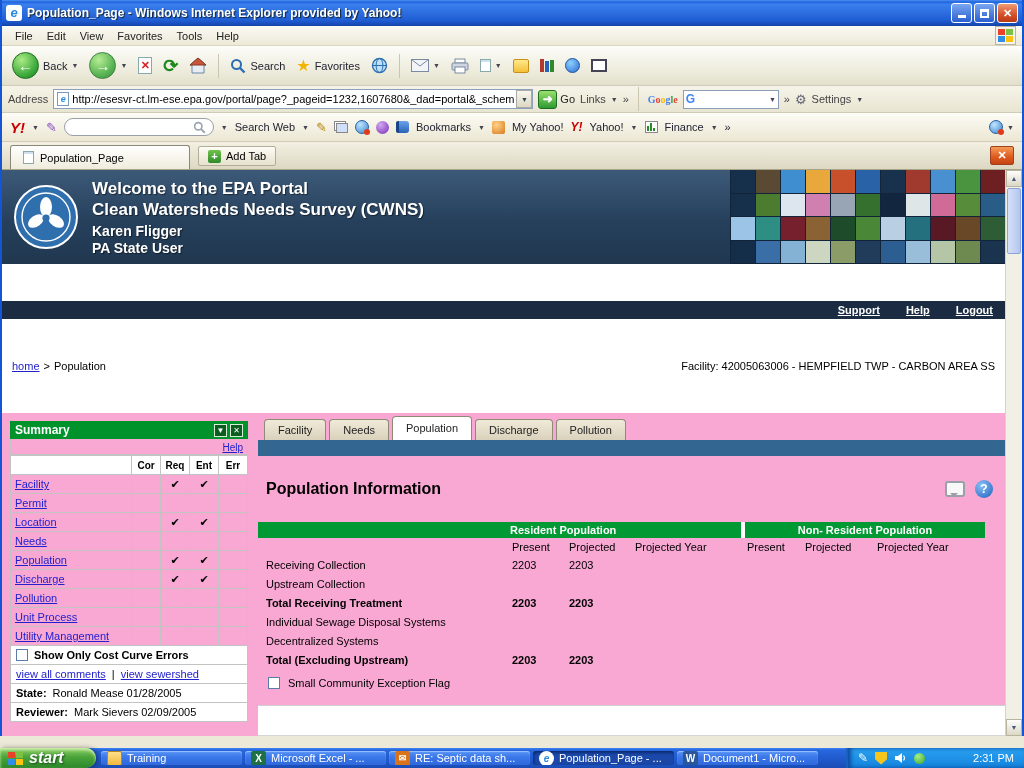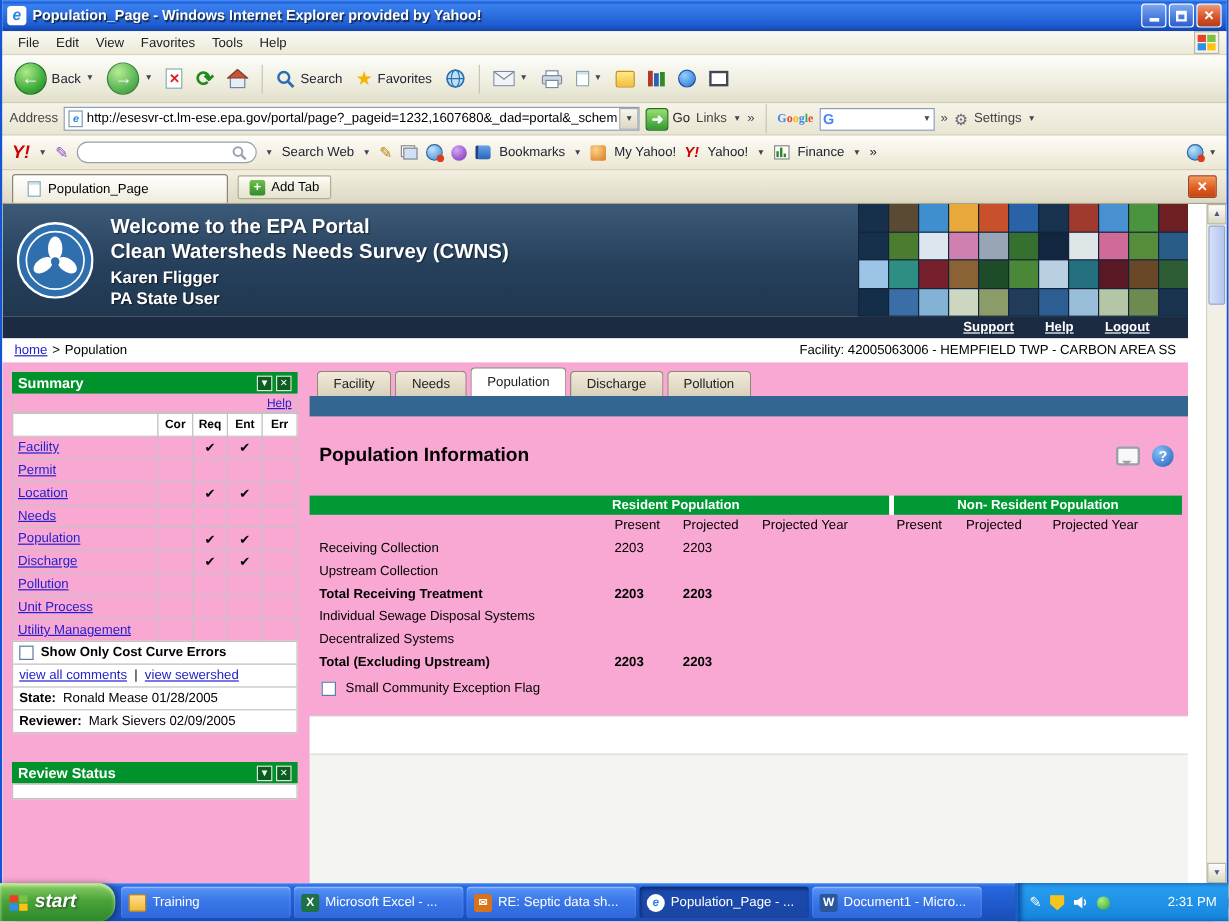--- a/index.html
+++ b/index.html
@@ -101,37 +101,37 @@
   .addtab { height:20px; margin-bottom:3px; display:flex; align-items:center; gap:5px; padding:0 9px; font-size:11px;
     border:1px solid #b2ad96; border-radius:2px; background:linear-gradient(#fdfcf6,#e6e2cd); }
   .plus-ico { width:13px; height:13px; background:linear-gradient(#6fc24a,#2f8a2c); border-radius:2px; color:#fff;
     font-size:11px; font-weight:bold; line-height:12px; text-align:center; }
   .tab-close { margin-left:auto; margin-bottom:4px; width:24px; height:19px; border:1px solid #a04020; border-radius:2px;
     background:linear-gradient(180deg,#f59a56,#dd5a1e 60%,#c44414); color:#fff; font-size:11px; font-weight:bold;
     display:flex; align-items:center; justify-content:center; }
 
   
   .viewport { flex:1; position:relative; background:#fff; overflow:hidden; display:flex; flex-direction:column; }
-  .vp-inner { margin-right:32px; display:flex; flex-direction:column; flex:1; min-height:0; }
+  .vp-inner { margin-right:17px; display:flex; flex-direction:column; flex:1; min-height:0;gap:37px; }
 
   
   .epa-header { height:94px; position:relative; display:flex; align-items:center; padding-left:12px;
     background:linear-gradient(180deg,#3c5a78,#26405c 55%,#20374f); overflow:hidden; }
   .epa-logo { width:64px; height:64px; flex:0 0 64px; }
   .epa-text { margin-left:14px; color:#fff; text-shadow:1px 1px 1px rgba(0,0,0,.5); z-index:2; }
   .epa-l1 { font-size:17px; font-weight:bold; }
   .epa-l2 { font-size:17px; font-weight:bold; margin-top:1px; }
   .epa-l3 { font-size:14px; font-weight:bold; margin-top:3px; }
   .epa-l4 { font-size:14px; font-weight:bold; margin-top:1px; }
   .mosaic { position:absolute; top:0; right:0; height:94px; display:grid; grid-template-columns:repeat(11,24px);
     grid-auto-rows:22.5px; gap:1px; background:#12243a; padding-left:1px; }
 
   
   .supportbar { height:18px; background:#1a2b42; display:flex; align-items:center; justify-content:flex-end;
-    gap:26px; padding-right:32px; }
+    gap:26px; padding-right:12px; }
   .supportbar a { color:#fff; font-size:11px; font-weight:bold; text-decoration:underline; }
 
   
   .crumb-row { height:20px; background:#fff; display:flex; align-items:center; padding:0 10px; font-size:11px; color:#000; }
   .crumb-home { color:#2222cc; text-decoration:underline; margin-right:4px; }
   .crumb-sep { margin-right:4px; }
   .crumb-right { margin-left:auto; font-size:11px; }
 
   
   .page-body { flex:1; display:flex; background:#f9a8d4; min-height:0; }
@@ -190,22 +190,22 @@
 
   
   .sbar { position:absolute; top:0; right:0; bottom:0; width:17px; background:#f2f0e4; border-left:1px solid #d8d4c4; }
   .sb-btn { height:17px; display:flex; align-items:center; justify-content:center; font-size:7px; color:#46587c;
     background:linear-gradient(180deg,#fdfdfb,#dcd8c6); border:1px solid #b8b4a0; }
   .sb-down { position:absolute; left:0; right:0; bottom:0; }
   .sb-thumb { position:absolute; top:18px; left:1px; right:1px; height:66px; border:1px solid #8ca4d8; border-radius:2px;
     background:linear-gradient(90deg,#d6e0f8,#b4c6ee); }
 
   
-  .taskbar { position:absolute; left:0; right:0; bottom:0; height:32px; display:flex; align-items:stretch;
-    background:linear-gradient(180deg,#4184f4 0%,#2767dd 10%,#1f58cb 60%,#1a4cb4 100%);border-radius:15px; }
+  .taskbar { position:absolute; left:0; right:0; bottom:0; height:20px; display:flex; align-items:stretch;
+    background:linear-gradient(180deg,#4184f4 0%,#2767dd 10%,#1f58cb 60%,#1a4cb4 100%); }
   .start-btn { width:96px; display:flex; align-items:center; gap:6px; padding:0 10px 0 8px; color:#fff;
     font-weight:bold; font-style:italic; font-size:16px; text-shadow:1px 1px 2px #1c4c1c;
     background:linear-gradient(180deg,#8ed06a,#4aa43a 45%,#2f8a2c 95%); border-radius:0 14px 14px 0;
     box-shadow:inset 0 2px 3px #cdeeaa, 2px 0 5px rgba(0,0,0,.4); }
   .start-flag { display:grid; grid-template-columns:7px 7px; grid-auto-rows:6px; gap:1px; }
   .tasks { flex:1; display:flex; gap:3px; padding:3px 5px; min-width:0; }
   .task { flex:0 0 141px; display:flex; align-items:center; gap:5px; padding:0 6px; color:#fff; font-size:11px;
     background:linear-gradient(180deg,#5a94f6,#3a77e8 45%,#2f68dc); border-radius:3px;
     box-shadow:inset 0 1px 1px #9cc0ff; white-space:nowrap; overflow:hidden; }
   .task.active { background:linear-gradient(180deg,#1c4cb0,#1a45a4); box-shadow:inset 1px 2px 3px #0c2a6e; }

